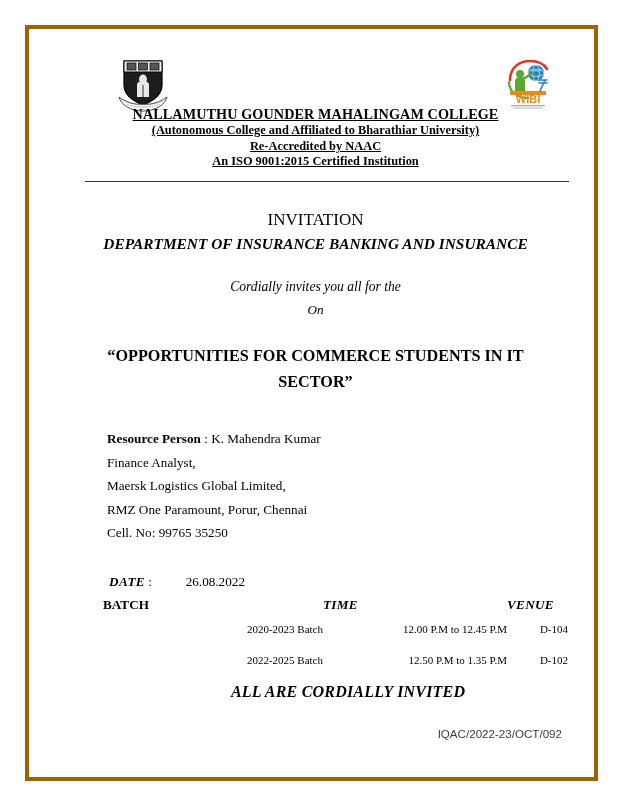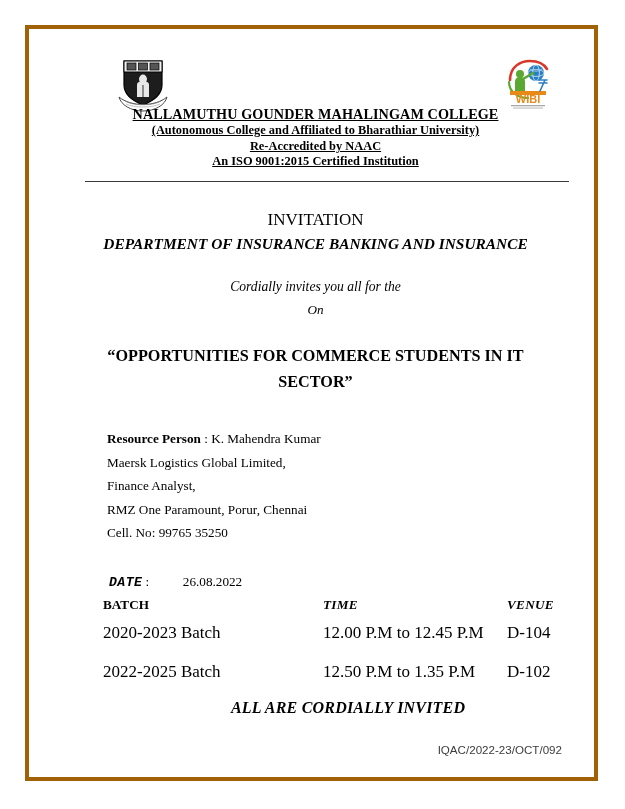--- a/index.html
+++ b/index.html
@@ -146,21 +146,20 @@
   }
   .date-line {
     padding-left: 6px;
     margin-bottom: 7px;
     white-space: nowrap;
   }
   .date-label {
     font-weight: bold;
     font-style: italic;
     letter-spacing: 0.4px;
-    font-family: Liberation Mono, monospace;
   }
   .date-sep {
     display: inline-block;
     width: 34px;
   }
 
   table.sched {
     border-collapse: collapse;
     width: 465px;
     table-layout: fixed;
@@ -169,22 +168,22 @@
     text-align: left;
     font-weight: bold;
     font-size: 13.2px;
     padding: 0 0 10px 0;
   }
   table.sched th.ital {
     font-style: italic;
     letter-spacing: 0.3px;
   }
   table.sched td {
-    text-align: left;
-    font-size: 17px;
+    text-align: right;
+    font-size: 11px;
     padding: 0 0 19px 0;
     vertical-align: top;
     margin-left: 38px;
   }
   .col-batch { width: 220px; }
   .col-time  { width: 184px; }
   .col-venue { width: 61px; }
 
   
   .all-invited {
@@ -274,22 +273,22 @@
       <div class="cordial">Cordially invites you all for the</div>
       <div class="on">On</div>
       <div class="topic">“OPPORTUNITIES FOR COMMERCE STUDENTS IN IT SECTOR”</div>
     </div>
 
     <div class="resource">
       <div>
         <span class="lbl">Resource Person</span>
         <span>: K. Mahendra Kumar</span>
       </div>
+      <div>Finance Analyst,</div>
       <div>Maersk Logistics Global Limited,</div>
-      <div>Finance Analyst,</div>
       <div>RMZ One Paramount, Porur, Chennai</div>
       <div>Cell. No:  99765 35250</div>
     </div>
 
     <div class="schedule">
       <div class="date-line">
         <span class="date-label">DATE</span>
         <span class="date-sep">:</span>
         <span>26.08.2022</span>
       </div>

